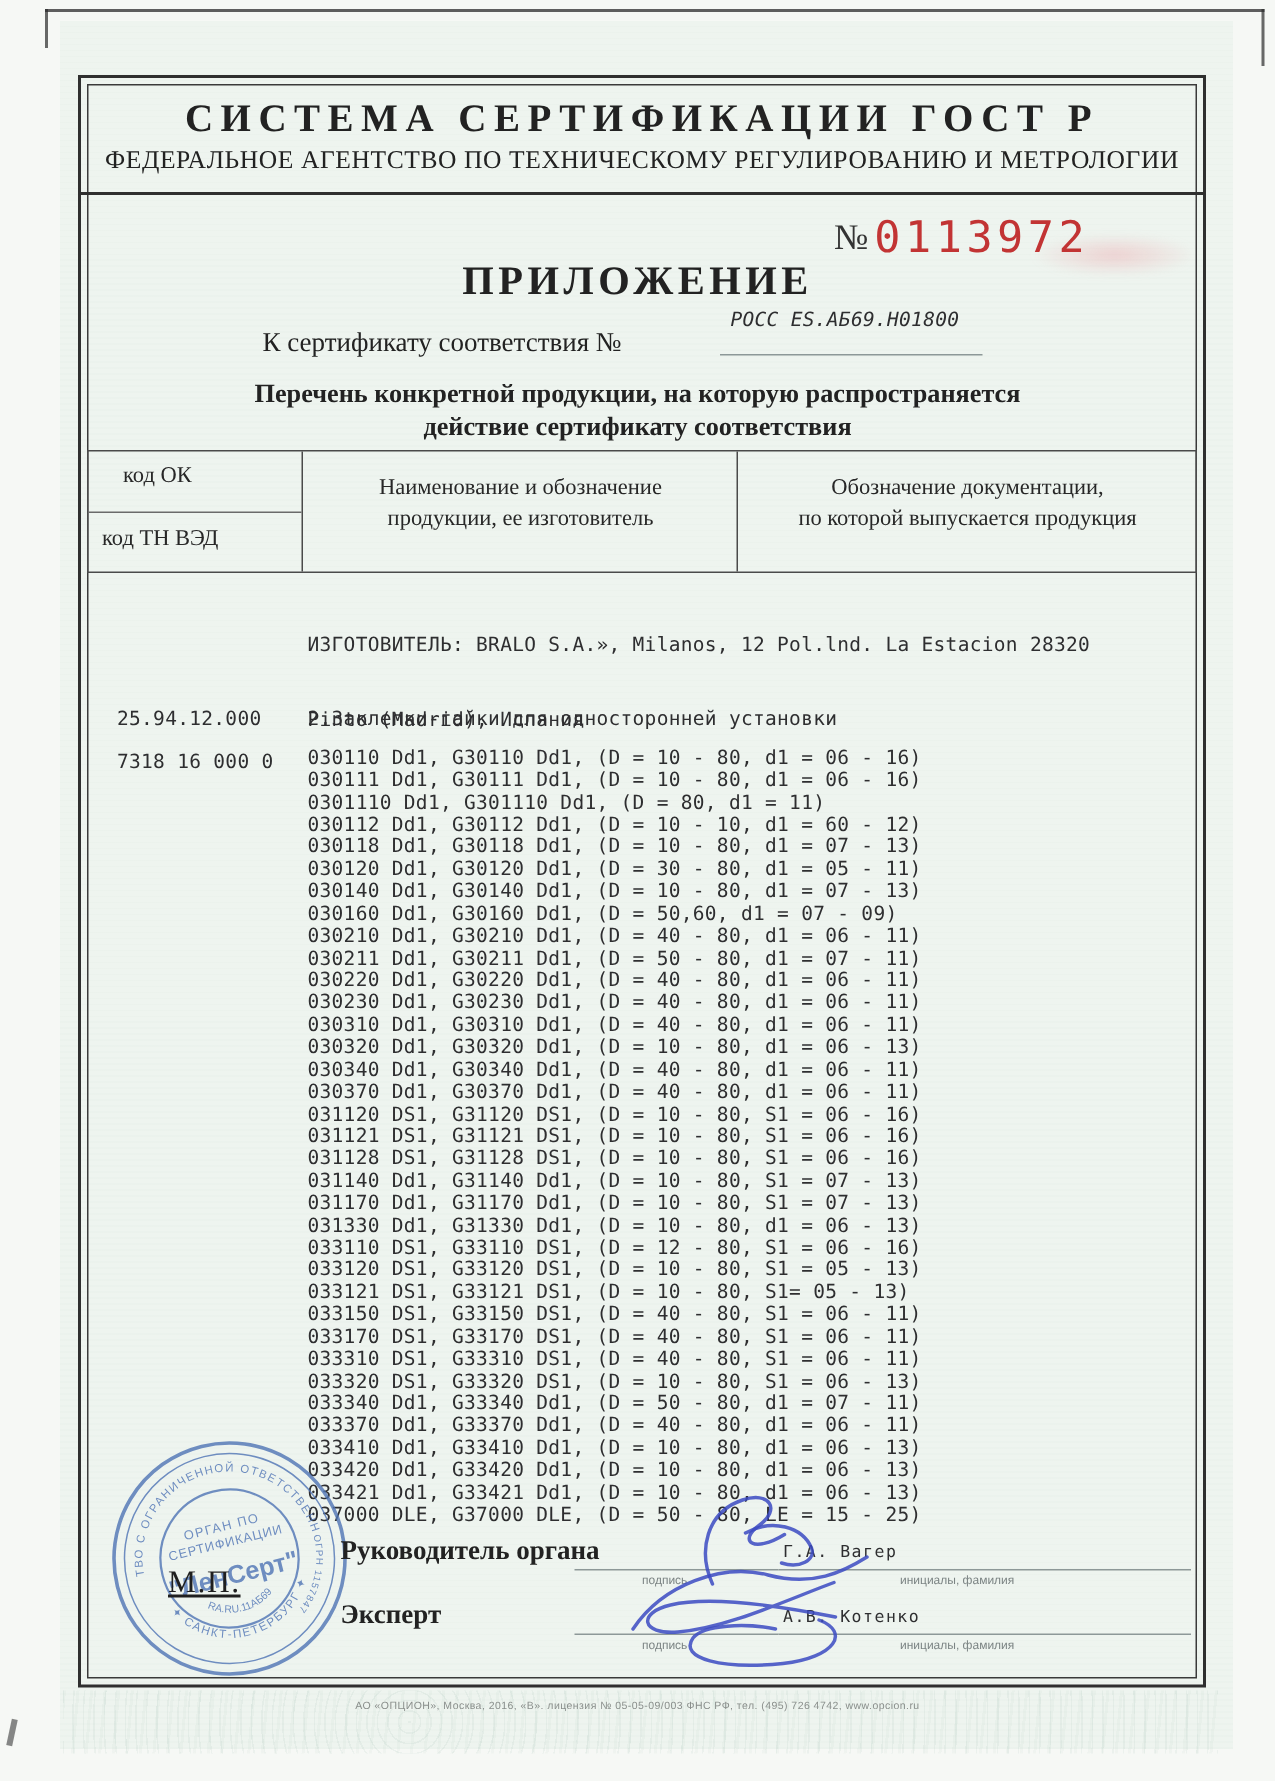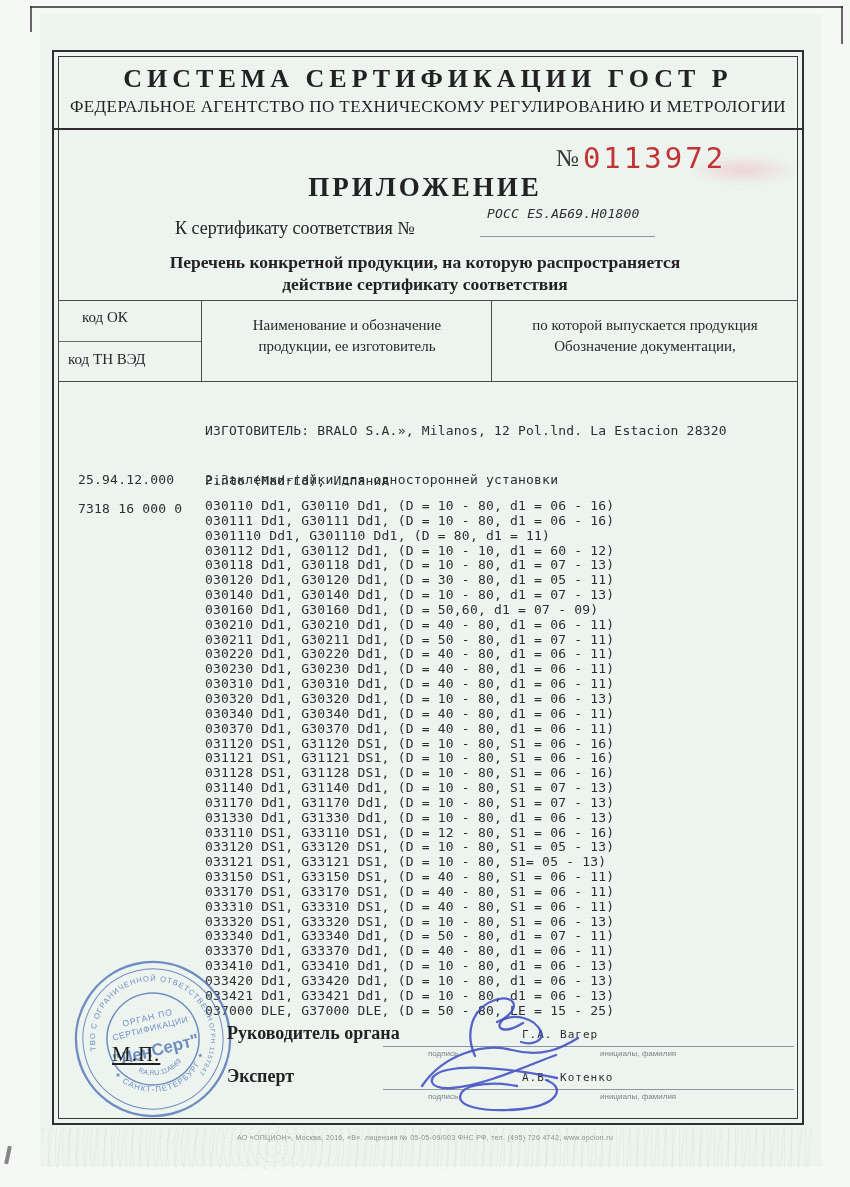--- a/index.html
+++ b/index.html
@@ -136,22 +136,22 @@
     <div class="tbl-v1"></div>
     <div class="tbl-v2"></div>
     <div class="tbl-h1"></div>
     <div class="cell c-ok">код ОК</div>
     <div class="cell c-tnved">код ТН ВЭД</div>
     <div class="cell c-mid">
       <div>Наименование и обозначение</div>
       <div>продукции, ее изготовитель</div>
     </div>
     <div class="cell c-right">
+      <div>Обозначение документации,</div>
       <div>по которой выпускается продукция</div>
-      <div>Обозначение документации,</div>
     </div>
   </div>
 
   <div class="manu mono">
     <div>ИЗГОТОВИТЕЛЬ: BRALO S.A.», Milanos, 12 Pol.lnd. La Estacion 28320</div>
     <div>Pinto (Madrid), Испания</div>
   </div>
 
   <div class="ok-code mono">25.94.12.000</div>
   <div class="prod-head mono">2.Заклепки-гайки для односторонней установки</div>

